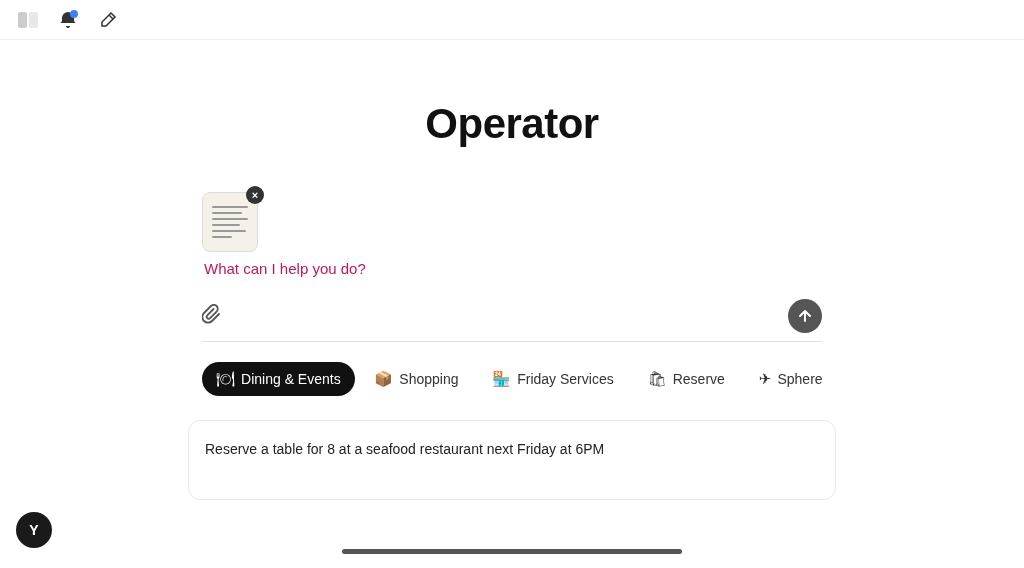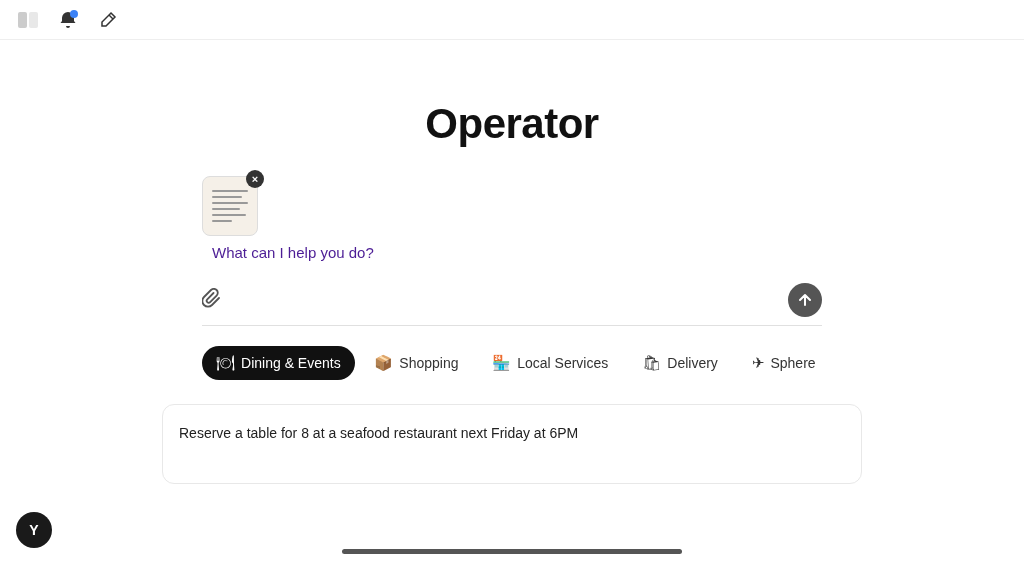--- a/index.html
+++ b/index.html
@@ -50,21 +50,21 @@
       display: flex;
       flex-direction: column;
       align-items: center;
       padding-top: 60px;
     }
 
     .page-title {
       font-size: 42px;
       font-weight: 700;
       letter-spacing: -0.5px;
-      margin-bottom: 28px;
+      margin-bottom: 44px;
     }
 
     
     .chat-area {
       width: 620px;
       display: flex;
       flex-direction: column;
       align-items: flex-start;
       margin-bottom: 12px;
     }
@@ -110,24 +110,24 @@
       position: absolute;
       top: -6px;
       right: -6px;
       cursor: pointer;
       color: #fff;
       font-size: 11px;
       font-weight: bold;
     }
 
     .input-placeholder {
-      color: #4c1d95;
+      color: #be185d;
       font-size: 15px;
       margin-bottom: 10px;
-      margin-left: 10px;
+      margin-left: 2px;
     }
 
     
     .input-bar {
       width: 620px;
       display: flex;
       align-items: center;
       justify-content: space-between;
       border-bottom: 1px solid #e0e0e0;
       padding-bottom: 8px;
@@ -185,21 +185,21 @@
     }
 
     .tab-icon {
       font-size: 15px;
     }
 
     
     .cards {
       display: flex;
       gap: 20px;
-      width: 700px;
+      width: 648px;
     }
 
     .card {
       flex: 1;
       background: #fff;
       border: 1px solid #e8e8e8;
       border-radius: 12px;
       padding: 18px 16px;
       cursor: pointer;
       min-height: 80px;
@@ -302,25 +302,25 @@
     <div class="tab active">
       <span class="tab-icon">🍽</span>
       <span>Dining &amp; Events</span>
     </div>
     <div class="tab inactive">
       <span class="tab-icon">📦</span>
       <span>Shopping</span>
     </div>
     <div class="tab inactive">
       <span class="tab-icon">🏪</span>
-      <span>Local Services</span>
+      <span>Friday Services</span>
     </div>
     <div class="tab inactive">
       <span class="tab-icon">🛍</span>
-      <span>Delivery</span>
+      <span>Reserve</span>
     </div>
     <div class="tab inactive">
       <span class="tab-icon">✈</span>
       <span>Sphere</span>
     </div>
 
   </div>
 
   <div class="cards">
     <div class="card">

